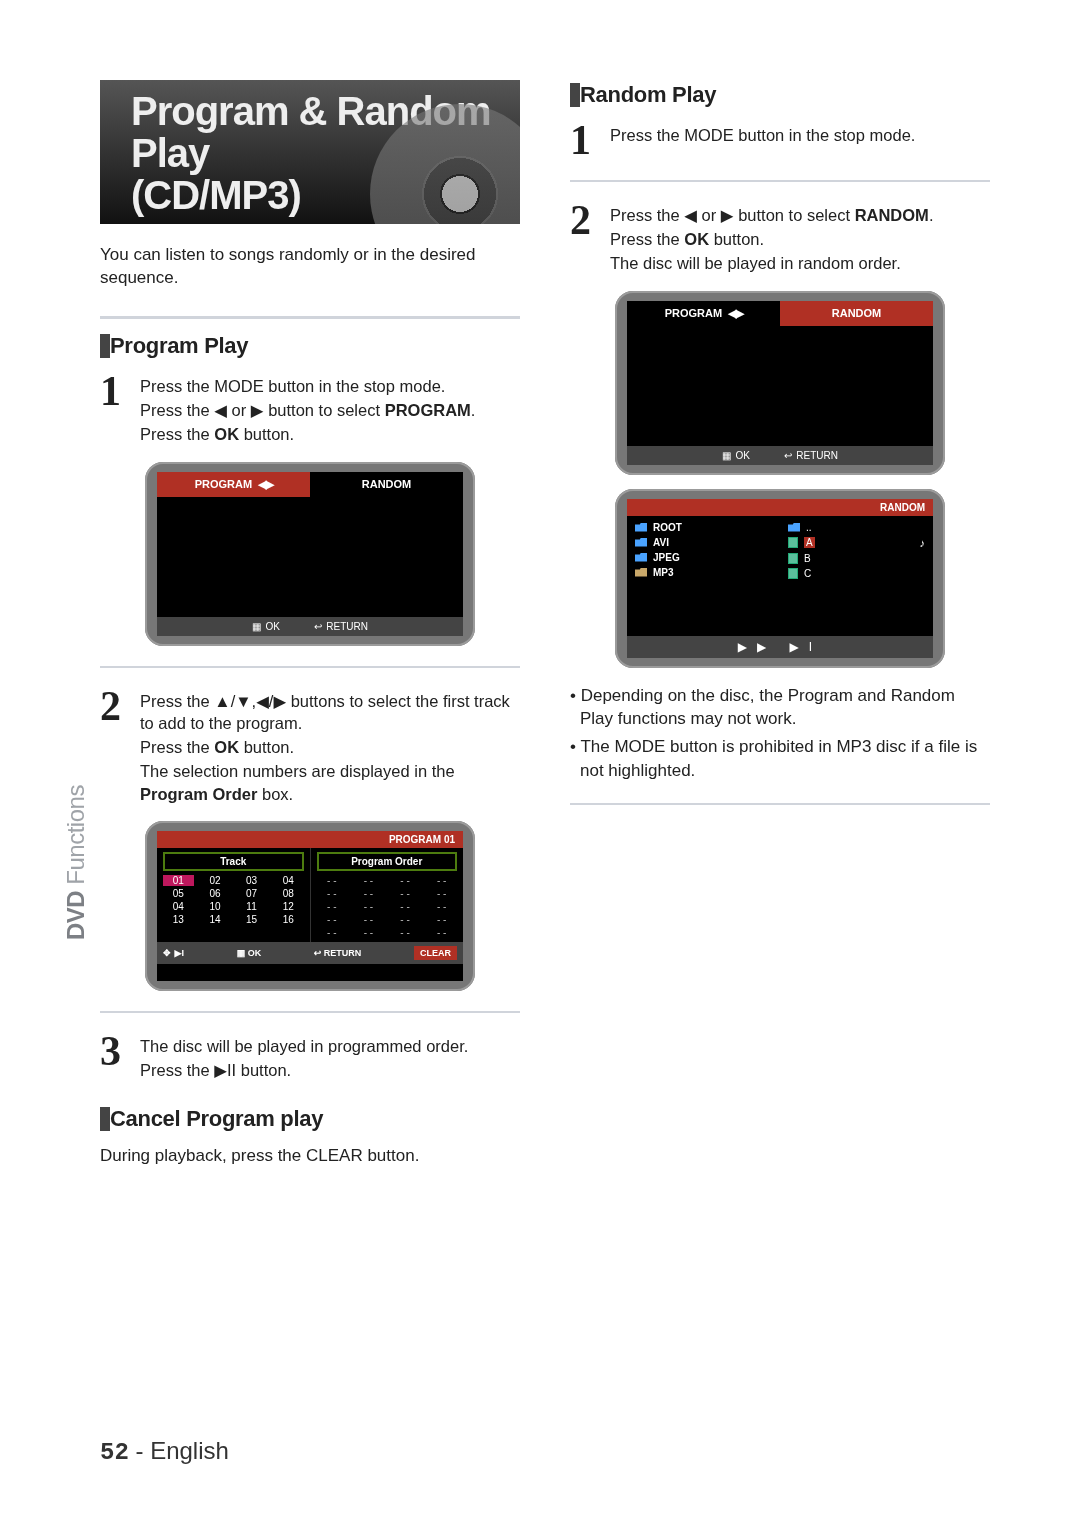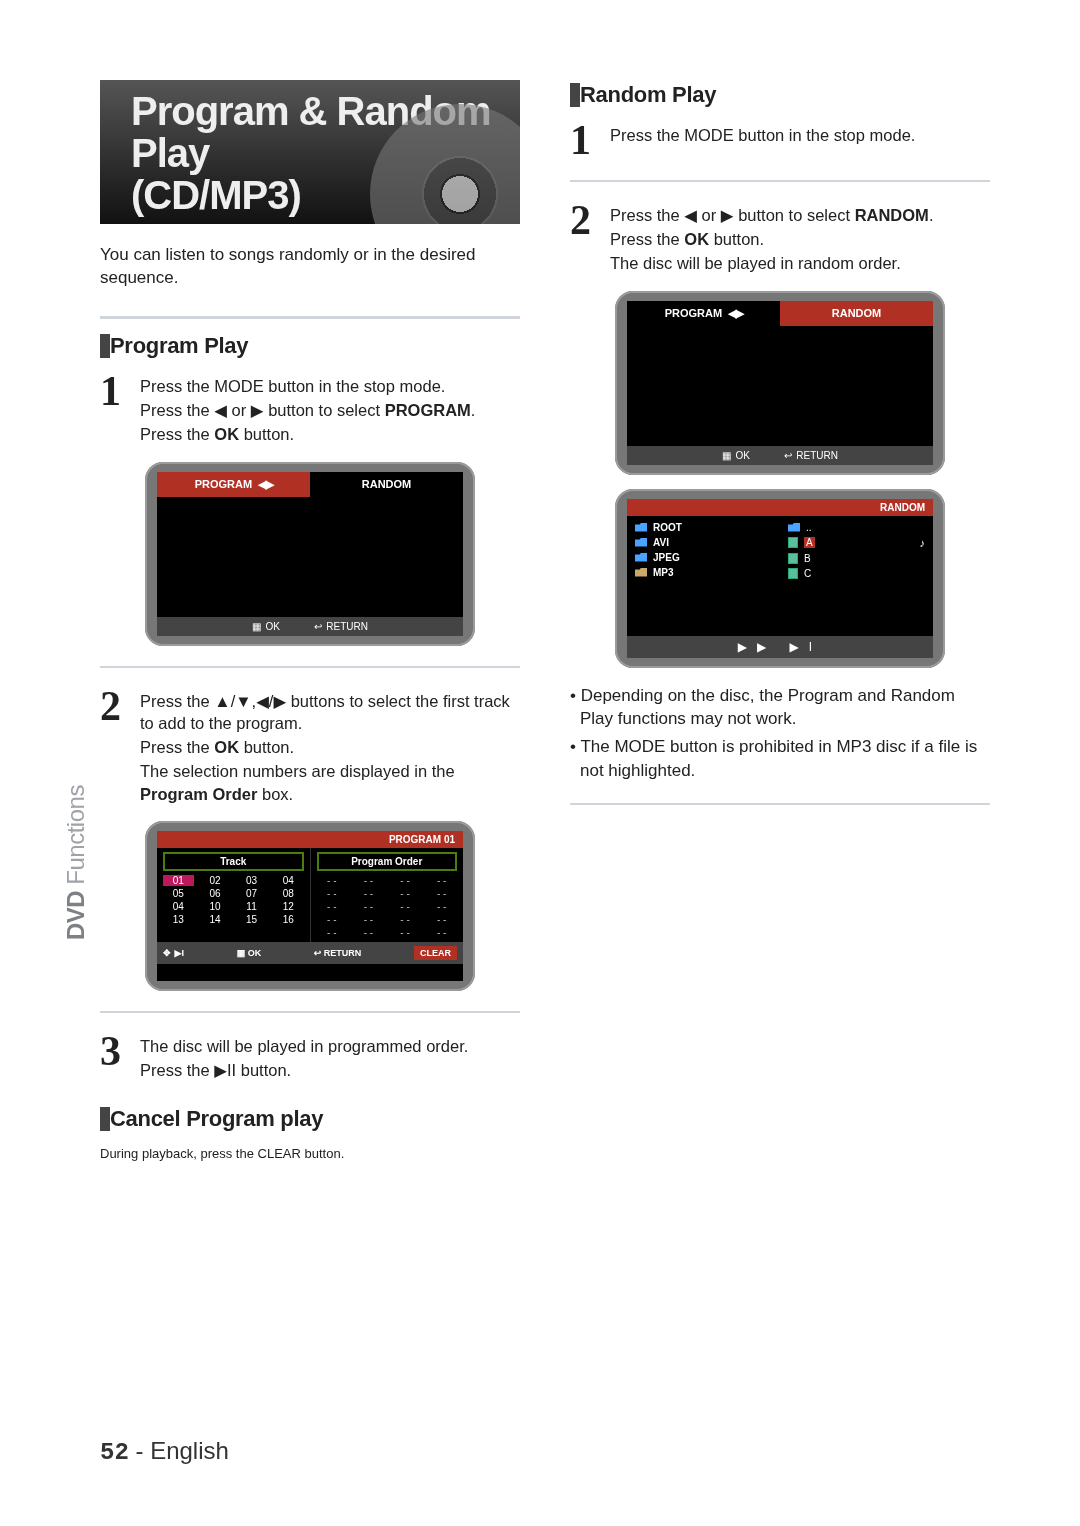--- a/index.html
+++ b/index.html
@@ -126,21 +126,21 @@
   .fb-row { display:flex; align-items:center; gap:6px; margin-bottom:4px; }
   .folder-ic { width:12px; height:9px; background:#4aa3ff; clip-path: polygon(0 20%,40% 20%,50% 0,100% 0,100% 100%,0 100%); }
   .open-ic { width:12px; height:9px; background:#c9a86a; clip-path: polygon(0 20%,40% 20%,50% 0,100% 0,100% 100%,0 100%); }
   .file-ic { width:10px; height:11px; background:#5bbf9c; border:1px solid #2a7; }
   .note-ic::after { content:"♪"; color:#fff; font-size:11px; }
   .sel-row { background:#b03024; padding:0 2px; }
   .fb-foot { background:#444; text-align:center; padding:4px 0; color:#fff; font-size:12px; letter-spacing:10px; }
   .bullets { font-size: 17px; line-height: 1.4; margin-top: 16px; }
   .bullets li { list-style: none; text-indent: -10px; padding-left: 10px; margin-bottom: 4px; }
   .bullets li::before { content: "• "; }
-  .cancel-body { font-size: 13px; margin-top: 4px; }
+  .cancel-body { font-size: 17px; margin-top: 4px; }
   
   .sidelabel {
     position: absolute;
     left: 62px; top: 940px;
     transform: rotate(-90deg);
     transform-origin: left top;
     font-size: 24px; color: #9fa3a8; letter-spacing: -0.5px;
   }
   .sidelabel .dvd { font-weight: 700; color: #7d8085; }
   .footer {

